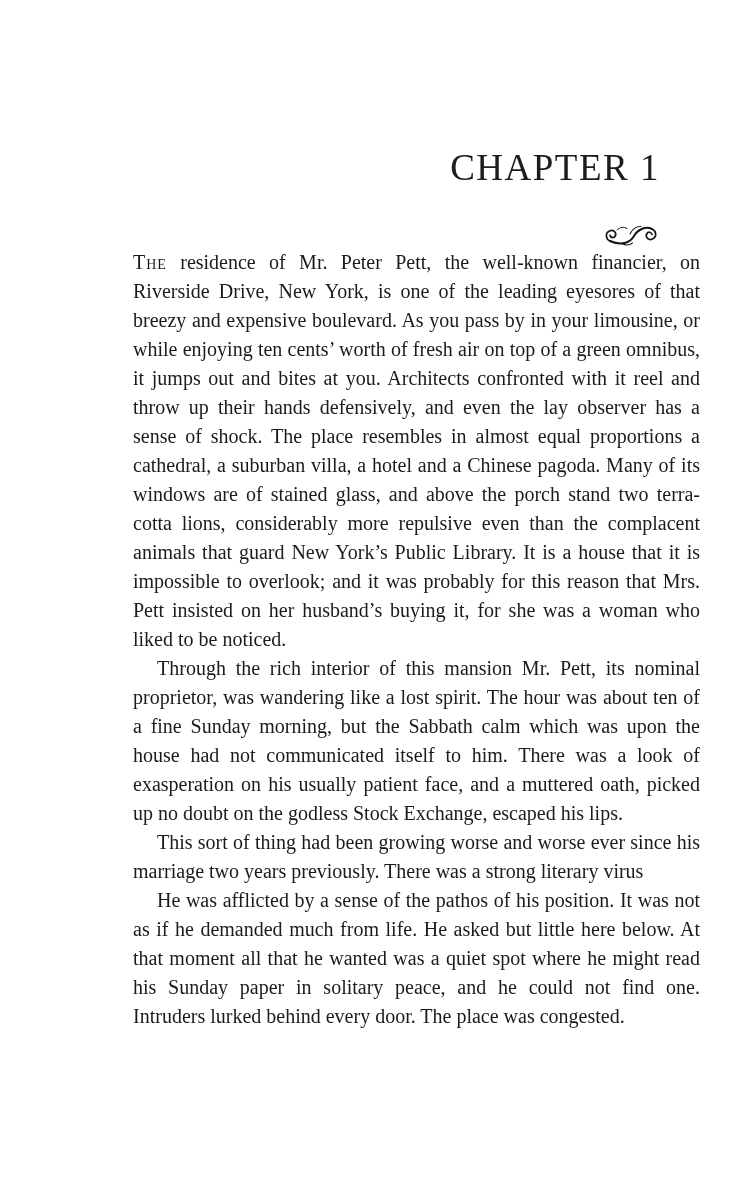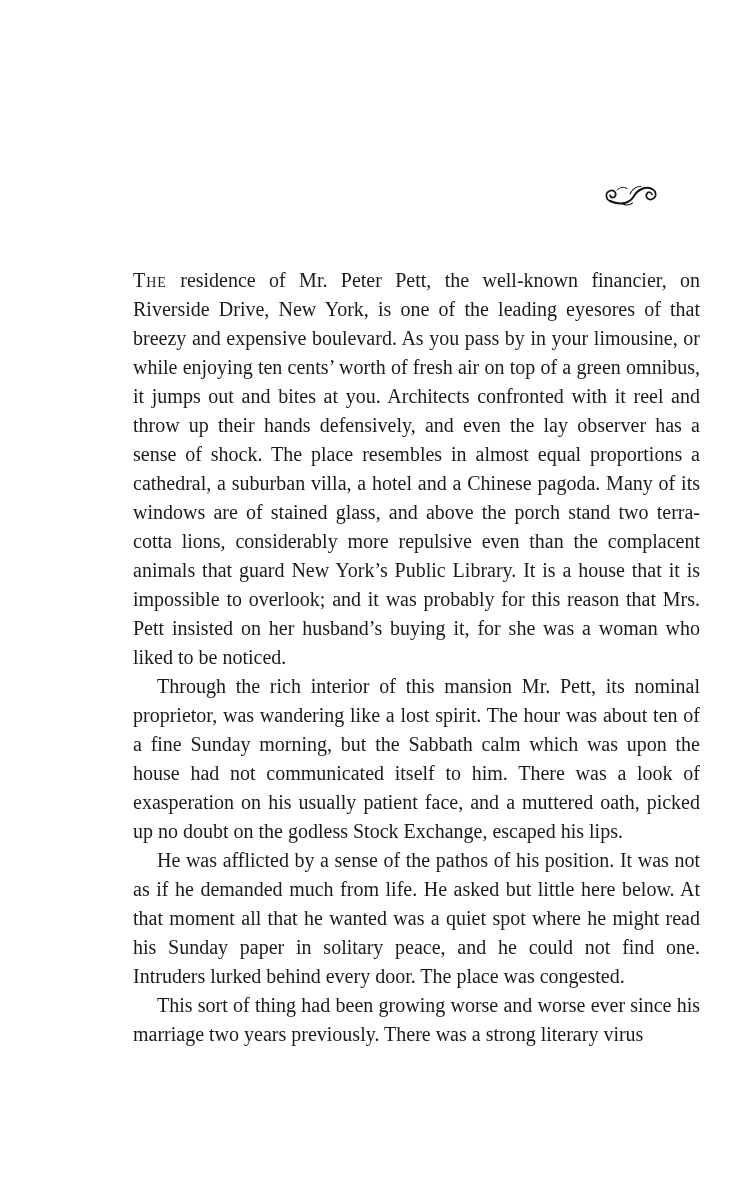--- a/index.html
+++ b/index.html
@@ -34,21 +34,20 @@
     padding-right: 40px;
     margin-top: 34px;
     height: 26px;
     line-height: 0;
   }
   .ornament-row svg {
     display: inline-block;
     vertical-align: top;
   }
   .chapter-body {
-    margin-top: 58px;
   }
   .chapter-body p {
     margin: 0;
     font-size: 20px;
     line-height: 29px;
     text-align: justify;
     color: #1b1b1b;
   }
   .chapter-body p.indent {
     text-indent: 24px;
@@ -56,38 +55,39 @@
   .lead-in {
     font-variant: small-caps;
     letter-spacing: 1px;
   }
 </style>
 </head>
 <body>
 
 <div class="page">
 
+  <h1 class="chapter-title">CHAPTER 1</h1>
 
   <div class="ornament-row">
     <svg width="58" height="26" viewBox="0 0 116 52">
       <g fill="none" stroke="#161616" stroke-linecap="round">
         <path d="M16 38 C38 48, 56 42, 64 28 C72 14, 88 8, 100 14" stroke-width="4"></path>
         <path d="M16 38 C7 34, 6 22, 15 18 C23 14.5, 30 21, 26.5 28 C24 32.5, 17 32, 16 26.5" stroke-width="3.4"></path>
         <path d="M100 14 C109 18, 110 30, 101 34 C93 37.5, 86 30.5, 89.5 23.5 C92 19, 99 19.5, 100 25" stroke-width="3.4"></path>
         <path d="M40 43 C47 47, 55 46.5, 61 42" stroke-width="2.2"></path>
         <path d="M56 24 C60 15, 69 9, 78 8.5" stroke-width="2.2"></path>
         <path d="M30 16 C36 10, 44 9, 50 13" stroke-width="2"></path>
       </g>
     </svg>
   </div>
 
   <div class="chapter-body">
     <p class="first-para">
       <span class="lead-in">The</span><span> residence of Mr. Peter Pett, the well-known financier, on Riverside Drive, New York, is one of the leading eyesores of that breezy and expensive boulevard. As you pass by in your limousine, or while enjoying ten cents’ worth of fresh air on top of a green omnibus, it jumps out and bites at you. Architects confronted with it reel and throw up their hands defensively, and even the lay observer has a sense of shock. The place resembles in almost equal proportions a cathedral, a suburban villa, a hotel and a Chinese pagoda. Many of its windows are of stained glass, and above the porch stand two terra-cotta lions, considerably more repulsive even than the complacent animals that guard New York’s Public Library. It is a house that it is impossible to overlook; and it was probably for this reason that Mrs. Pett insisted on her husband’s buying it, for she was a woman who liked to be noticed.</span>
     </p>
     <div id="paragraphs-container">
         <p class="indent">Through the rich interior of this mansion Mr. Pett, its nominal proprietor, was wandering like a lost spirit. The hour was about ten of a fine Sunday morning, but the Sabbath calm which was upon the house had not communicated itself to him. There was a look of exasperation on his usually patient face, and a muttered oath, picked up no doubt on the godless Stock Exchange, escaped his lips.</p>
+        <p class="indent">This sort of thing had been growing worse and worse ever since his marriage two years previously. There was a strong literary virus</p>
         <p class="indent">He was afflicted by a sense of the pathos of his position. It was not as if he demanded much from life. He asked but little here below. At that moment all that he wanted was a quiet spot where he might read his Sunday paper in solitary peace, and he could not find one. Intruders lurked behind every door. The place was congested.</p>
-        <p class="indent">This sort of thing had been growing worse and worse ever since his marriage two years previously. There was a strong literary virus</p>
       </div>
   </div>
 
 </div>
 
 </body></html>

